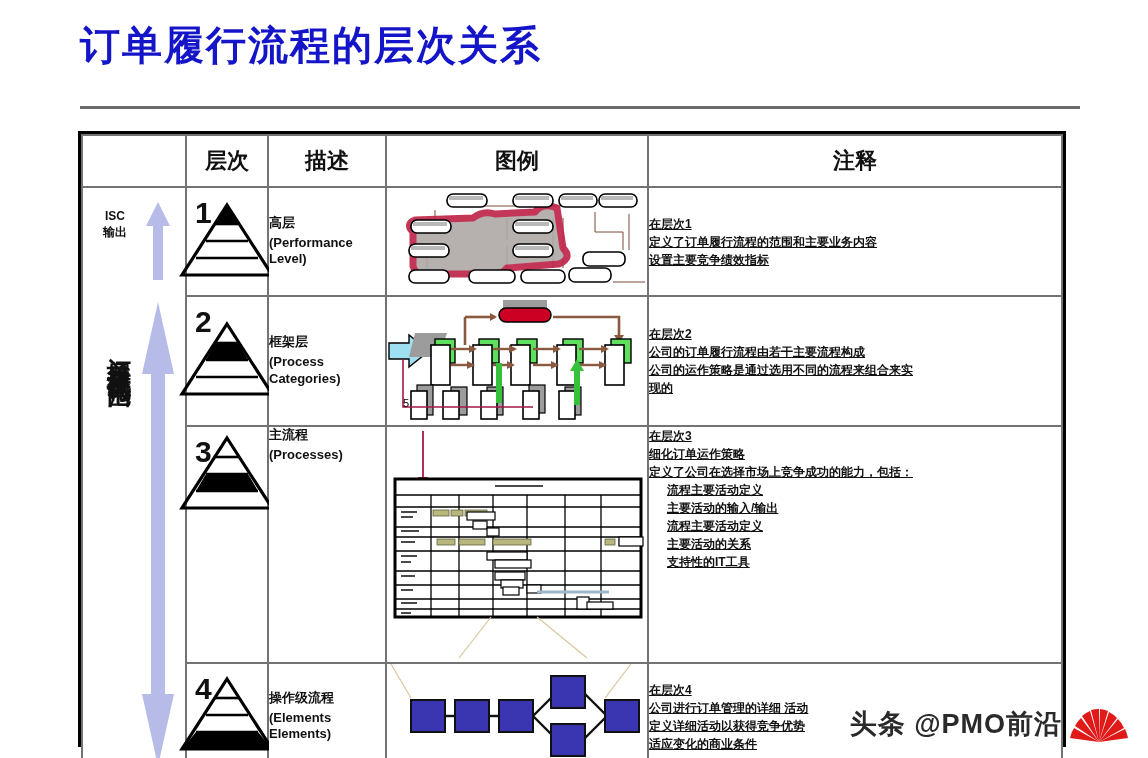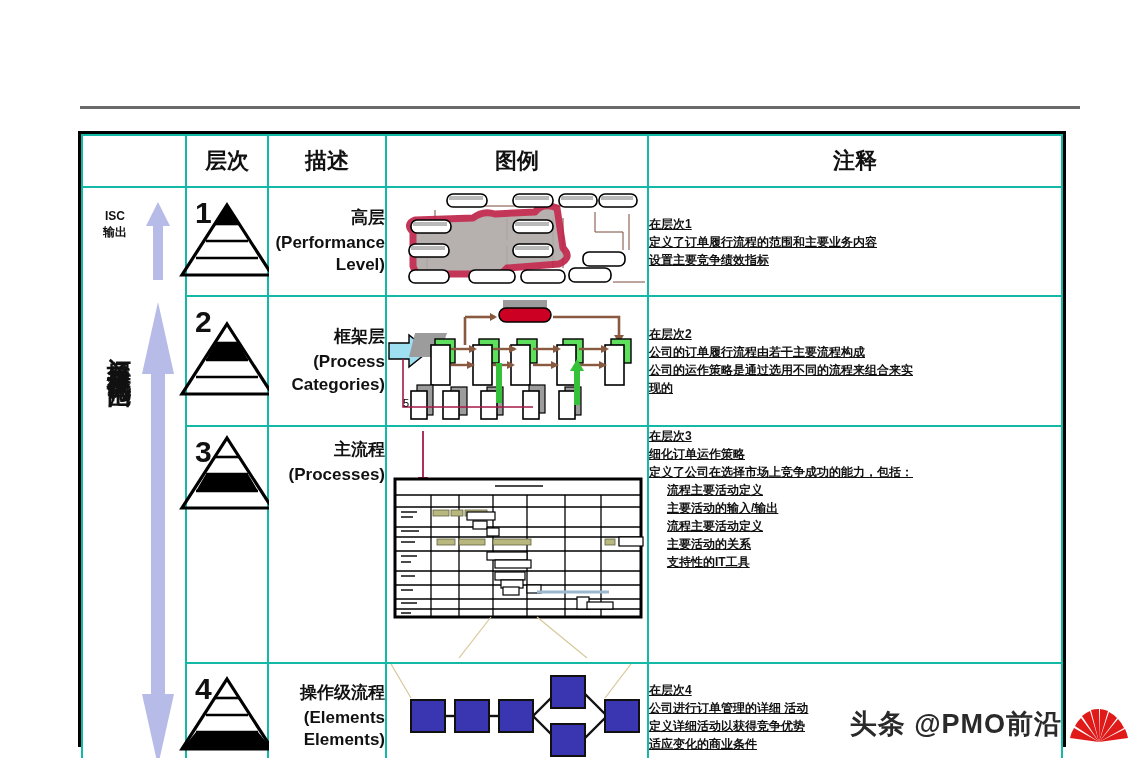--- a/index.html
+++ b/index.html
@@ -22,21 +22,21 @@
     position:absolute;left:80px;top:106px;width:1000px;height:3px;
     background:#6b6b6b;
   }
 
   
   .tbl{
     position:absolute;left:78px;top:131px;width:988px;height:616px;
     border:3px solid #000;box-sizing:border-box;background:#fff;
   }
   .tbl table{border-collapse:collapse;width:100%;height:100%;table-layout:fixed;}
-  .tbl td{border:2px solid #14b8a6;vertical-align:middle;padding:0;position:relative;background:#fff;}
+  .tbl td{border:2px solid #737373;vertical-align:middle;padding:0;position:relative;background:#fff;}
 
   .col-scope{width:104px;}
   .col-level{width:82px;}
   .col-desc{width:118px;}
   .col-fig{width:262px;}
   .col-note{width:auto;}
 
   .hdr{height:50px;text-align:center;font-size:22px;font-weight:bold;color:#111;}
 
   
@@ -62,21 +62,21 @@
   
   .lvl-cell{text-align:center;}
   .lvl-inner{position:relative;width:100%;height:100%;}
   .lvl-num{
     position:absolute;left:8px;top:8px;font-size:30px;font-weight:bold;color:#111;
     font-family:"Liberation Sans",sans-serif;
   }
   .pyr{position:absolute;left:50%;transform:translateX(-50%);}
 
   
-  .desc-cell{text-align:right;font-size:17px;font-weight:bold;color:#111;line-height:1.3;padding:4px 3px;}
+  .desc-cell{text-align:left;font-size:13px;font-weight:bold;color:#111;line-height:1.3;padding:4px 3px;}
   .desc-cn{display:block;margin-bottom:3px;}
   .desc-en{display:block;}
 
   
   .fig-cell{padding:0;overflow:hidden;}
   .fig-inner{position:relative;width:100%;height:100%;}
 
   
   .note-cell{padding:8px 0 8px 22px;font-size:12px;font-weight:bold;color:#111;line-height:1.5;vertical-align:top;text-decoration:underline;}
   .note-line{display:block;white-space:nowrap;}
@@ -89,20 +89,23 @@
     white-space:nowrap;letter-spacing:1px;
     display:flex;align-items:flex-end;gap:6px;
   }
   .wm-fan{width:62px;height:40px;}
 </style>
 </head>
 <body>
 
 <div class="slide">
 
+  <div class="title-wrap">
+    <div class="slide-title">订单履行流程的层次关系</div>
+  </div>
   <div class="title-rule"></div>
 
   <div class="tbl">
     <table>
       <colgroup>
         <col class="col-scope">
           <col class="col-level">
           <col class="col-desc">
           <col class="col-fig">
           <col class="col-note">
@@ -321,21 +324,21 @@
                   <polygon points="27,39 69,39 79,56 17,56" fill="#000"></polygon>
                   <polygon points="48,3 93,73 3,73" fill="none" stroke="#000" stroke-width="3.2"></polygon>
                   <line x1="36" y1="22" x2="60" y2="22" stroke="#000" stroke-width="2.6"></line>
                   <line x1="27" y1="39" x2="69" y2="39" stroke="#000" stroke-width="2.6"></line>
                   <line x1="17" y1="56" x2="79" y2="56" stroke="#000" stroke-width="2.6"></line>
                 </svg>
               </span>
             </div>
           </td>
 
-          <td class="desc-cell" style="vertical-align:top;padding-top:12px">
+          <td class="desc-cell" style="vertical-align:top;">
             <span class="desc-cn">主流程</span>
             <span class="desc-en">(Processes)</span>
           </td>
 
           <td class="fig-cell">
             <div class="fig-inner">
               <svg width="262" height="231" viewBox="0 0 262 231">
                 <g stroke="#a6194a" stroke-width="1.8" fill="none">
                     <path d="M36 4 L36 56"></path>
                   </g>

